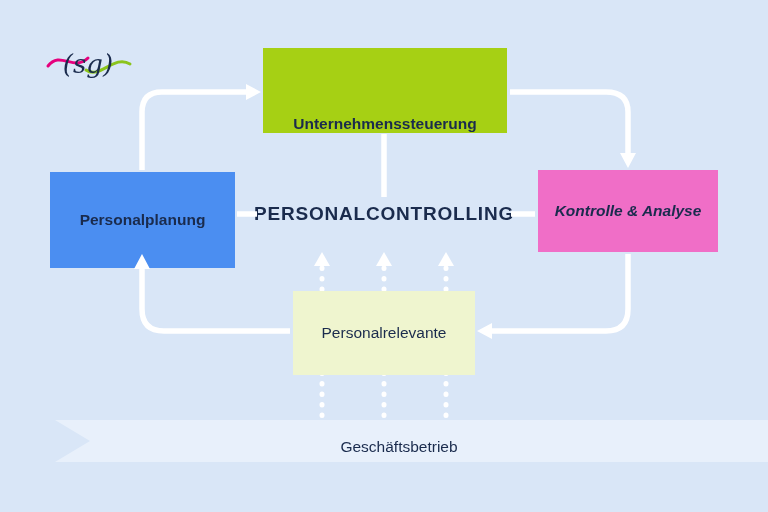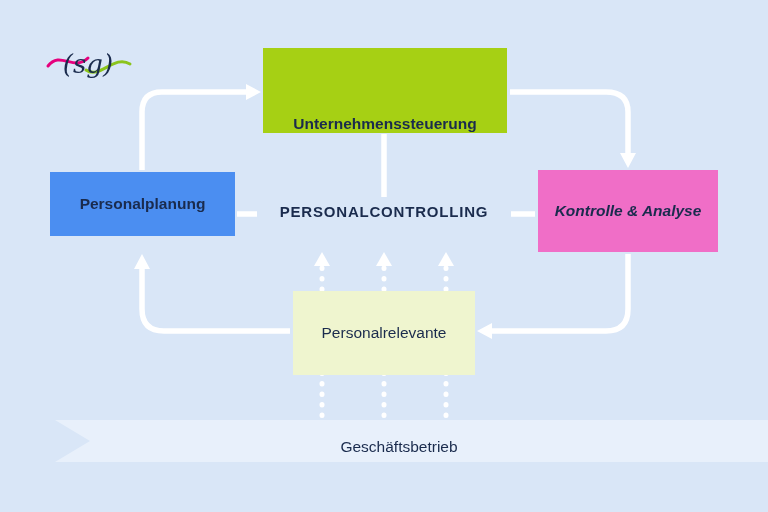--- a/index.html
+++ b/index.html
@@ -8,26 +8,26 @@
     --logo-pink:#e5007d; --logo-green:#8bc41c;
   }
   *{margin:0;padding:0;box-sizing:border-box;}
   body{font-family:"Liberation Sans",sans-serif;}
   .canvas{position:relative;width:768px;height:512px;background:var(--bg);overflow:hidden;}
   .layer{position:absolute;left:0;top:0;width:768px;height:512px;pointer-events:none;}
   .z0{z-index:0}.z1{z-index:1}.z3{z-index:3}
   .node{position:absolute;display:flex;align-items:center;justify-content:center;
         text-align:center;color:var(--text-dark);font-weight:bold;font-size:15.5px;z-index:2;}
   .node-top{left:263px;top:48px;width:244px;height:85px;background:var(--node-green);align-items:flex-end;}
-  .node-left{left:50px;top:172px;width:185px;height:64px;background:var(--node-blue);}
+  .node-left{left:50px;top:172px;width:185px;height:96px;background:var(--node-blue);}
   .node-right{left:538px;top:170px;width:180px;height:82px;background:var(--node-pink);font-style:italic;}
   .node-bottom{left:293px;top:291px;width:182px;height:84px;background:var(--node-pale);
         font-weight:normal;flex-direction:column;line-height:1.75;}
   .center-title{position:absolute;left:0;width:768px;top:203px;text-align:center;z-index:2;
-        font-weight:bold;font-size:15px;letter-spacing:0.8px;color:var(--text-dark);}
+        font-weight:bold;font-size:19px;letter-spacing:0.8px;color:var(--text-dark);}
   .band-label{position:absolute;left:15px;width:768px;top:430px;text-align:center;z-index:2;
         font-size:15.5px;color:var(--text-dark);margin-top:8px;}
   .logo{position:absolute;left:44px;top:42px;width:92px;height:46px;z-index:2;}
 </style>
 </head>
 <body>
 
 <div class="canvas">
 
   <svg class="layer z0" viewBox="0 0 768 512">

